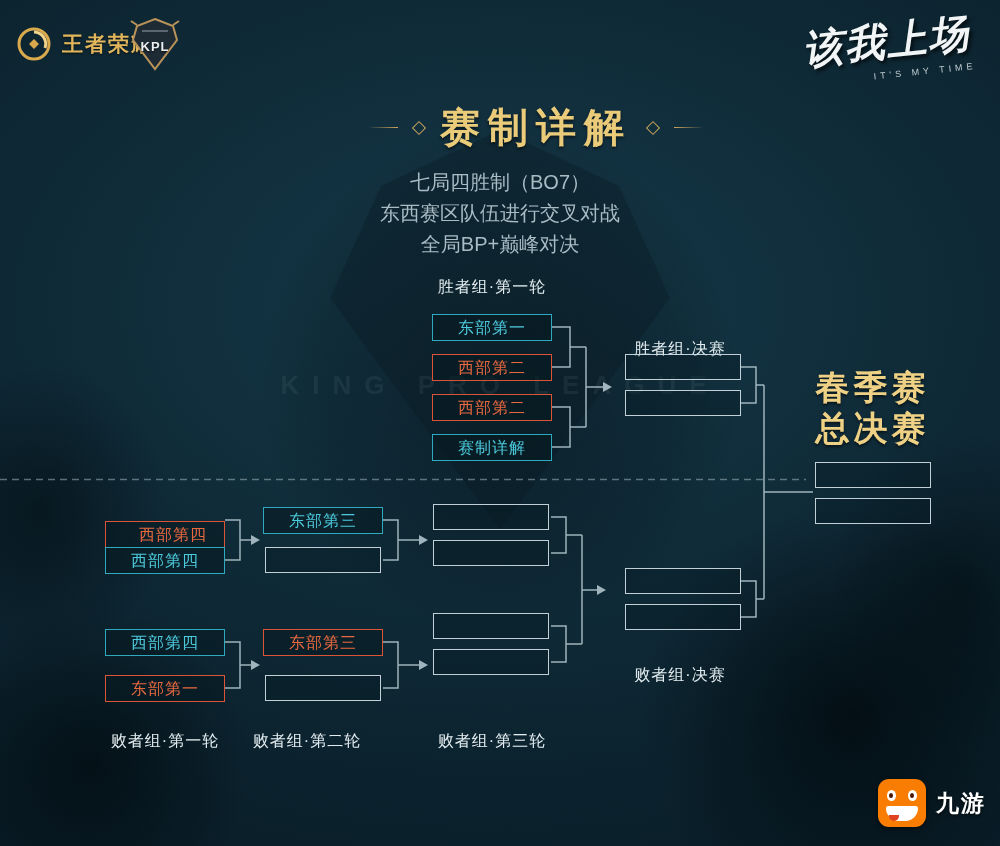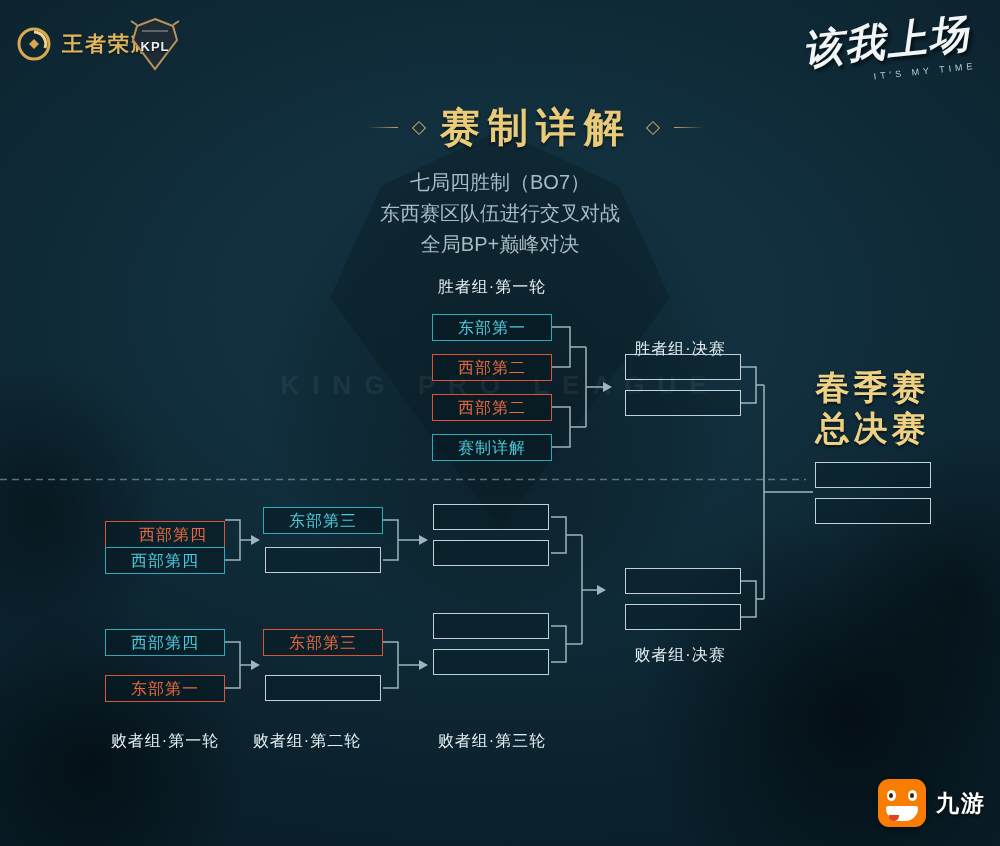--- a/index.html
+++ b/index.html
@@ -181,21 +181,21 @@
   <div class="team west" style="left:263px;top:629px;">东部第三</div>
   <div class="slot" style="left:265px;top:675px;"></div>
 
   <div class="slot" style="left:433px;top:504px;"></div>
   <div class="slot" style="left:433px;top:540px;"></div>
   <div class="slot" style="left:433px;top:613px;"></div>
   <div class="slot" style="left:433px;top:649px;"></div>
 
   <div class="slot" style="left:625px;top:568px;"></div>
   <div class="slot" style="left:625px;top:604px;"></div>
-  <div class="lbl" style="left:615px;top:645px;width:130px;">败者组·决赛</div>
+  <div class="lbl" style="left:615px;top:665px;width:130px;">败者组·决赛</div>
 
   <div class="lbl" style="left:100px;top:731px;width:130px;">败者组·第一轮</div>
   <div class="lbl" style="left:242px;top:731px;width:130px;">败者组·第二轮</div>
   <div class="lbl" style="left:427px;top:731px;width:130px;">败者组·第三轮</div>
 
   <div class="jiuyou">
     <div class="jy-icon">
       <div class="jy-eye l"></div>
       <div class="jy-eye r"></div>
       <div class="jy-mouth"></div>

